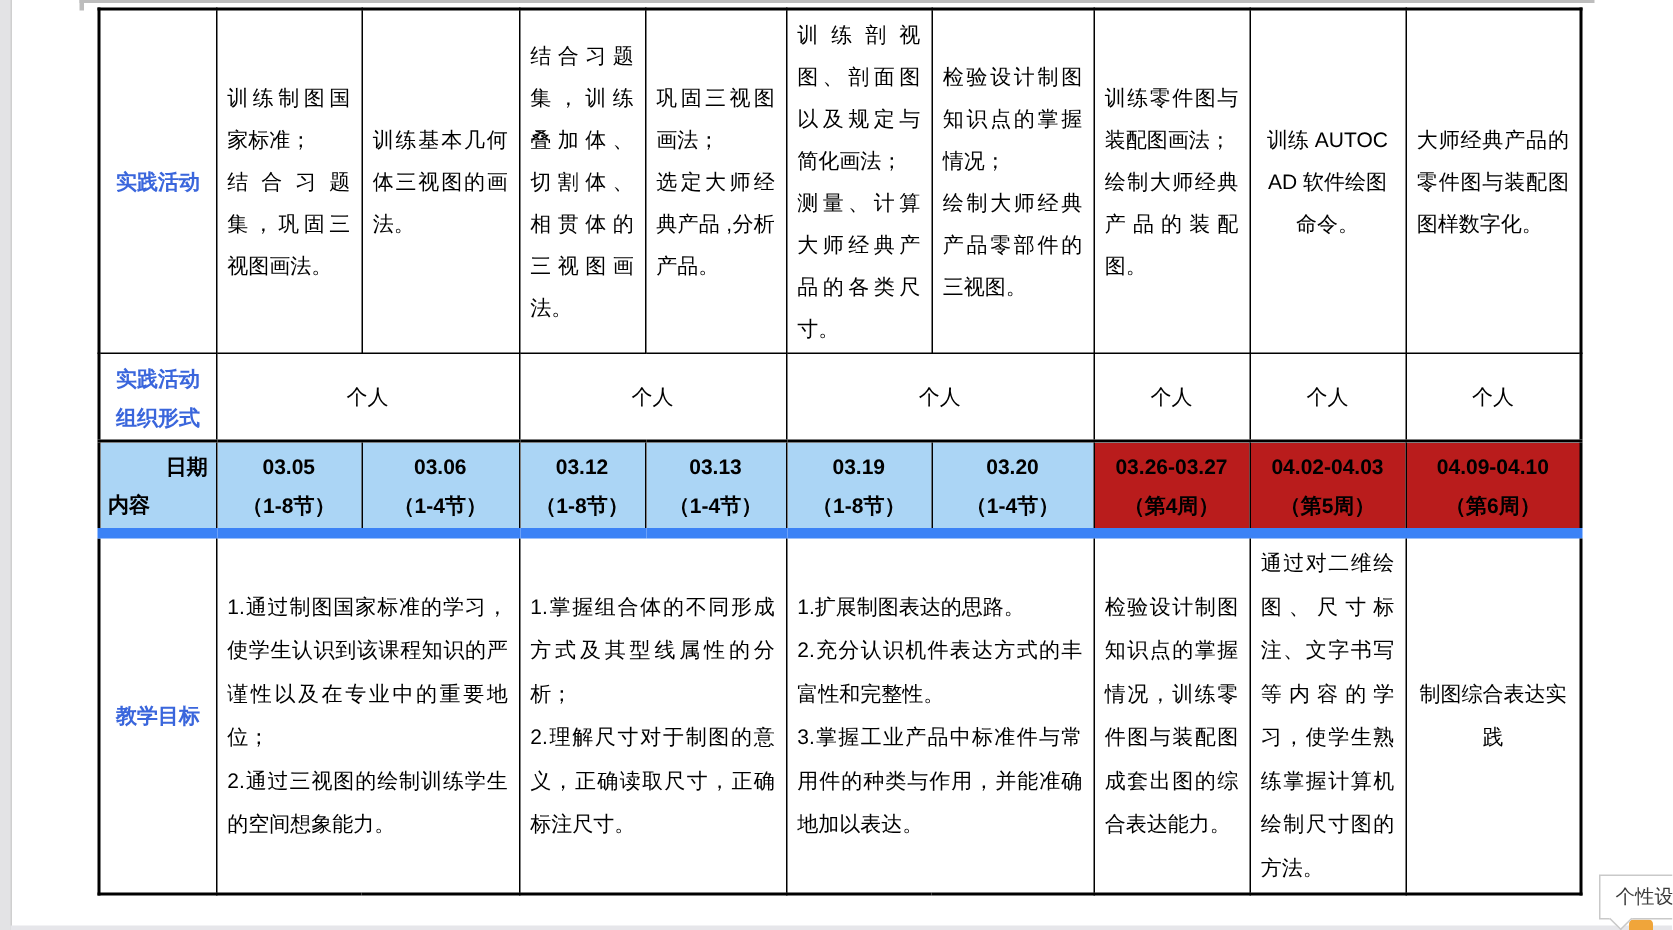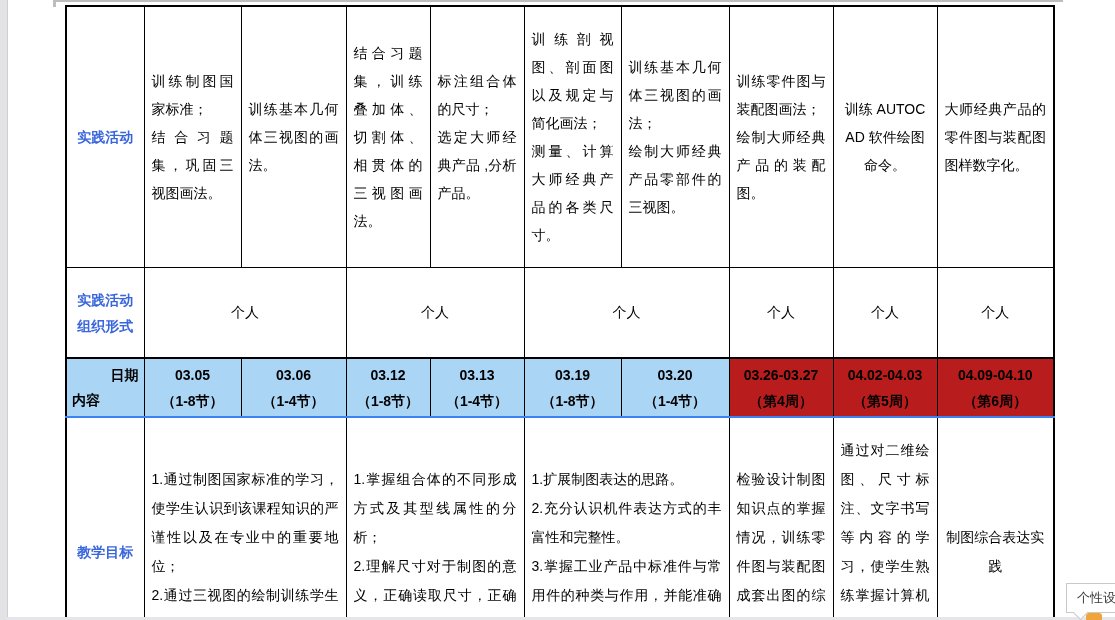--- a/index.html
+++ b/index.html
@@ -38,21 +38,21 @@
   }
   table.plan {
     position: absolute; left: 65px; top: 5px;
     border-collapse: collapse;
     table-layout: fixed;
     border: 2px solid #000;
     width: 988px;
   }
   td, th {
     border: 1px solid #000;
-    padding: 18px 7px;
+    padding: 2px 7px;
     font-size: 14px;
     color: #000;
     vertical-align: middle;
     overflow: hidden;
     word-break: break-all;
   }
   th.label {
     color: #3a66dc;
     font-weight: bold;
     white-space: pre-line;
@@ -69,21 +69,21 @@
     display: inline-block;
     width: 2px; height: 17px;
     background: #000;
     vertical-align: -3px;
     margin: 0 1px;
   }
   .gap { display: inline-block; width: 30px; }
   
   tr.r-date th, tr.r-date td {
     border-top: 2px solid #000;
-    border-bottom: 2px solid #3b82f6;
+    border-bottom: 7px solid #3b82f6;
     height: 53px;
     background: #abd5f5;
     font-weight: bold;
     text-align: center;
     line-height: 26px;
     padding: 2px 2px;
   }
   tr.r-date td.cy { background: #b91c1c; }
   th.diag {
     position: relative;
@@ -145,25 +145,25 @@
         <col style="width:104px">
       <col style="width:117px">
     </colgroup>
     <tbody>
       <tr class="r-practice">
         <th class="label">实践活动</th>
         <td>训练制图国家标准；
 结合习题集，巩固三视图画法。</td>
         <td>训练基本几何体三视图的画法。</td>
         <td>结合习题集，训练叠加体、切割体、相贯体的三视图画法。</td>
-        <td>标注组合体的尺寸；
+        <td>巩固三视图画法；
 选定大师经典产品 ,分析产品。</td>
         <td>训练剖视图、剖面图以及规定与简化画法；
 测量、计算大师经典产品的各类尺寸。</td>
-        <td>训练基本几何体三视图的画法；
+        <td>检验设计制图知识点的掌握情况；
 绘制大师经典产品零部件的三视图。</td>
         <td>训练零件图与装配图画法；
 绘制大师经典产品的装配图。</td>
         <td class="center">训练 AUTOCAD 软件绘图命令。</td>
         <td>大师经典产品的零件图与装配图图样数字化。</td>
       </tr>
 
       <tr class="r-org">
         <th class="label">实践活动
 组织形式</th>

